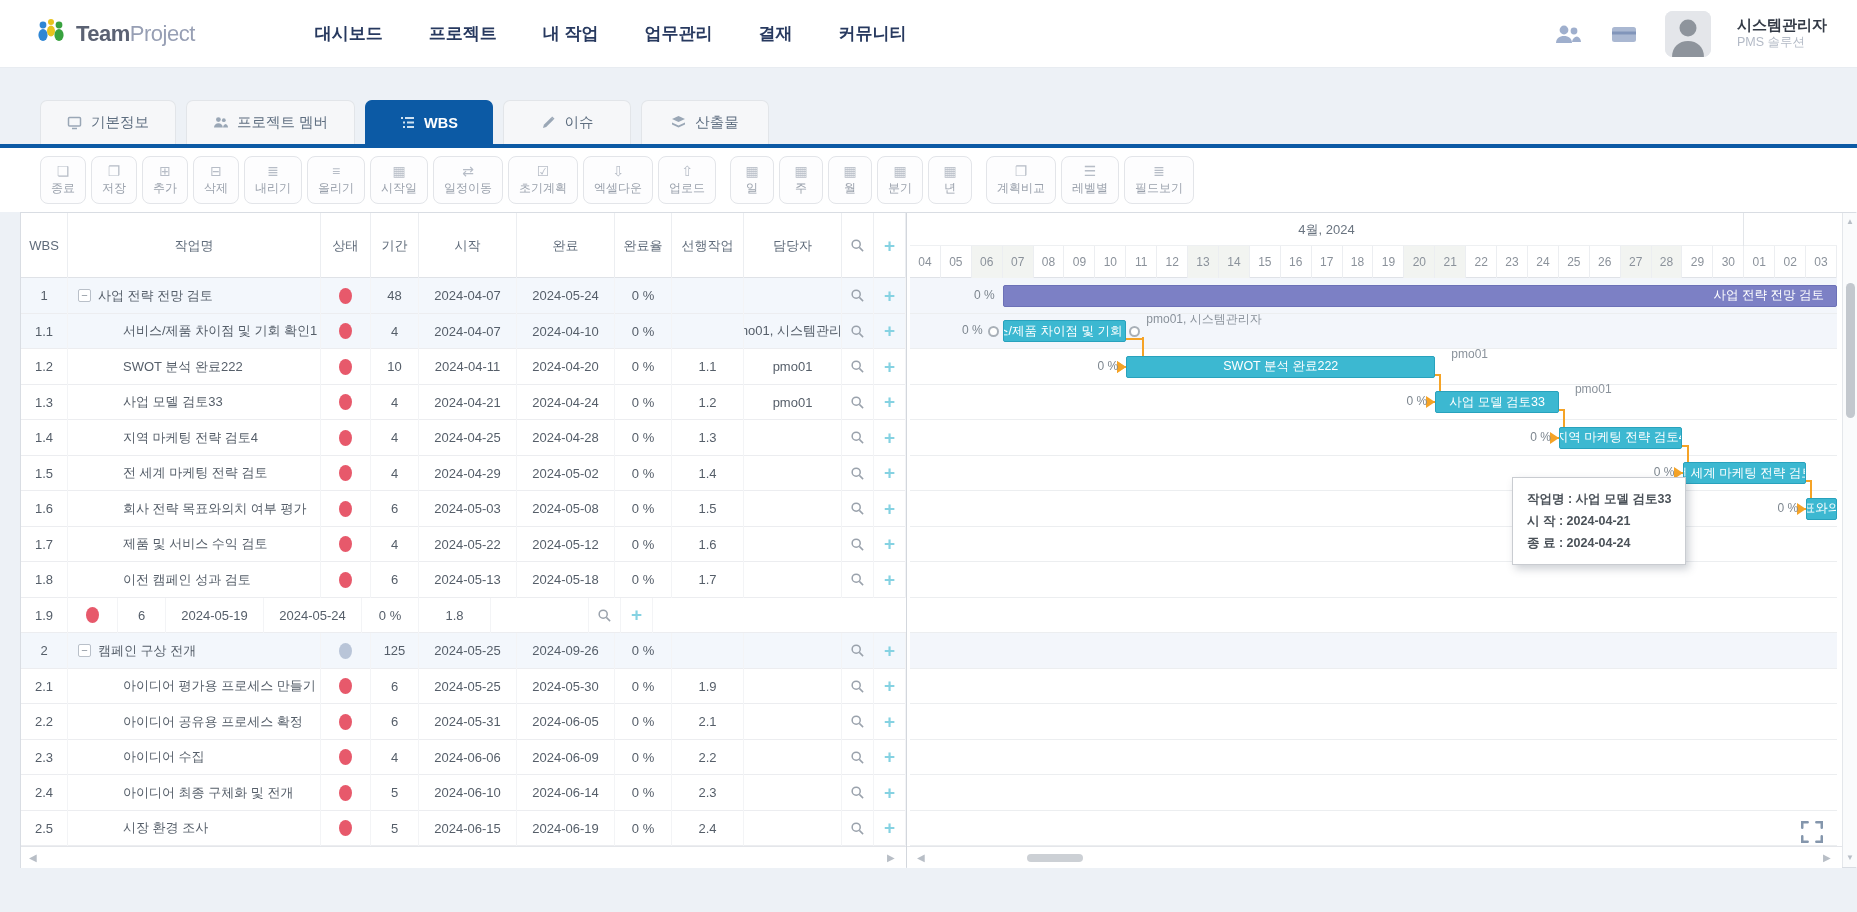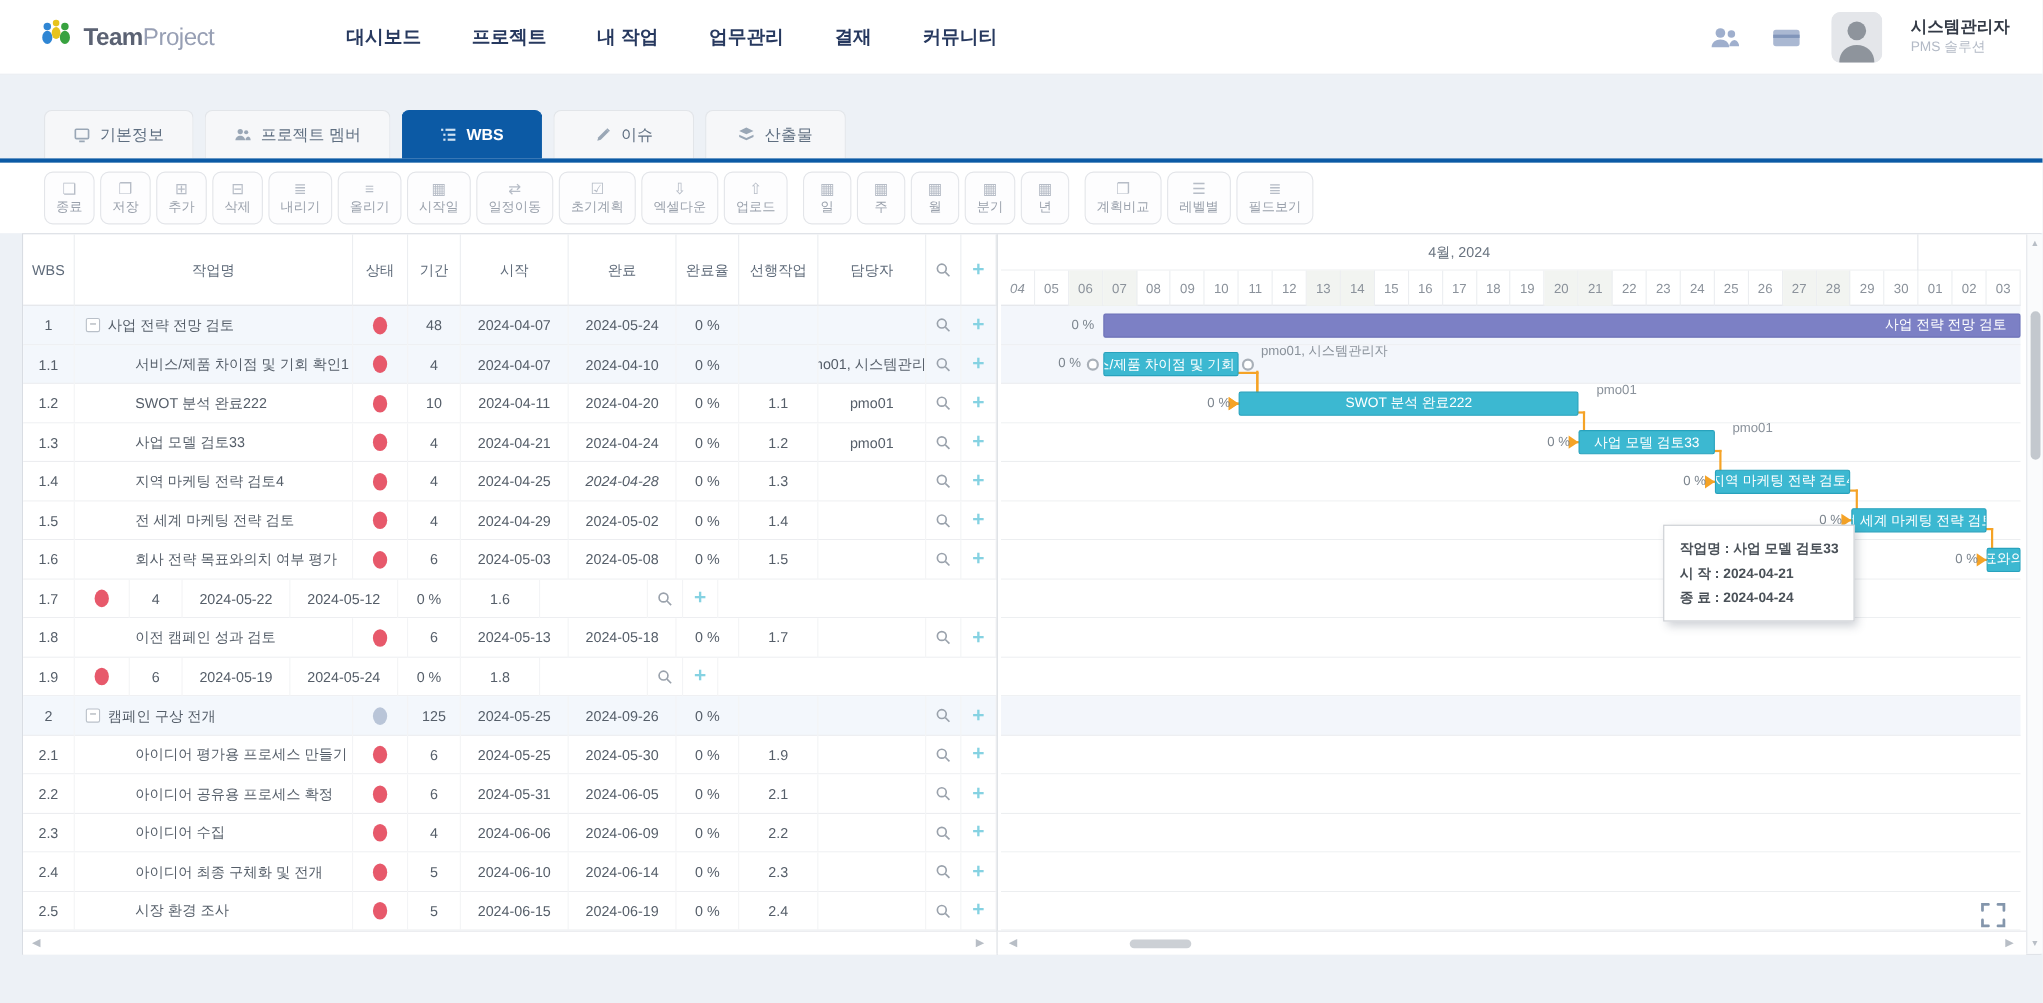--- a/index.html
+++ b/index.html
@@ -412,21 +412,21 @@
         <div class="trow" style="top: 142px;">
           <div class="td" style="width: 47px;">1.4</div>
           <div class="td name" style="width: 253px; padding-left: 55px;">
             <span>지역 마케팅 전략 검토4</span>
           </div>
           <div class="td" style="width: 50px;">
             <span class="dot" style="background: rgb(231, 89, 107);"></span>
           </div>
           <div class="td" style="width: 48px;">4</div>
           <div class="td" style="width: 98px;">2024-04-25</div>
-          <div class="td" style="width: 98px; font-style: italic;">2024-04-28</div>
+          <div class="td" style="width: 98px;">2024-04-28</div>
           <div class="td" style="width: 57px;">0 %</div>
           <div class="td" style="width: 72px;">1.3</div>
           <div class="td" style="width: 98px;"></div>
           <div class="td" style="width: 32px;">
             <svg class="mini-ico" viewBox="0 0 16 16" fill="none" stroke="#9aa2ac" stroke-width="1.6">
               <circle cx="6.6" cy="6.6" r="4.3"></circle>
               <path d="M10 10l4 4"></path>
             </svg>
           </div>
           <div class="td plus-g" style="width: 32px;">+</div>
@@ -470,20 +470,23 @@
           <div class="td" style="width: 32px;">
             <svg class="mini-ico" viewBox="0 0 16 16" fill="none" stroke="#9aa2ac" stroke-width="1.6">
               <circle cx="6.6" cy="6.6" r="4.3"></circle>
               <path d="M10 10l4 4"></path>
             </svg>
           </div>
           <div class="td plus-g" style="width: 32px;">+</div>
         </div>
         <div class="trow" style="top: 248.5px;">
           <div class="td" style="width: 47px;">1.7</div>
+          <div class="td name" style="width: 253px; padding-left: 55px;">
+            <span>제품 및 서비스 수익 검토</span>
+          </div>
           <div class="td" style="width: 50px;">
             <span class="dot" style="background: rgb(231, 89, 107);"></span>
           </div>
           <div class="td" style="width: 48px;">4</div>
           <div class="td" style="width: 98px;">2024-05-22</div>
           <div class="td" style="width: 98px;">2024-05-12</div>
           <div class="td" style="width: 57px;">0 %</div>
           <div class="td" style="width: 72px;">1.6</div>
           <div class="td" style="width: 98px;"></div>
           <div class="td" style="width: 32px;">
@@ -673,21 +676,21 @@
       <span class="sb-arrow" style="left:8px;">◀</span>
       <span class="sb-arrow" style="left:866px;">▶</span>
     </div>
   </div>
 
   <div class="gantt-sec">
     <div class="g-month">
       <div class="g-month-label">4월, 2024</div>
     </div>
     <div class="g-days">
-        <div class="g-day" style="left: 0px; width: 30.9px; font-style: italic;">04</div>
+        <div class="g-day" style="left: 0px; width: 30.9px;">04</div>
         <div class="g-day" style="left: 30.9px; width: 30.9px;">05</div>
         <div class="g-day we" style="left: 61.8px; width: 30.9px;">06</div>
         <div class="g-day we" style="left: 92.7px; width: 30.9px;">07</div>
         <div class="g-day" style="left: 123.6px; width: 30.9px;">08</div>
         <div class="g-day" style="left: 154.5px; width: 30.9px;">09</div>
         <div class="g-day" style="left: 185.4px; width: 30.9px;">10</div>
         <div class="g-day" style="left: 216.3px; width: 30.9px;">11</div>
         <div class="g-day" style="left: 247.2px; width: 30.9px;">12</div>
         <div class="g-day we" style="left: 278.1px; width: 30.9px;">13</div>
         <div class="g-day we" style="left: 309px; width: 30.9px;">14</div>

